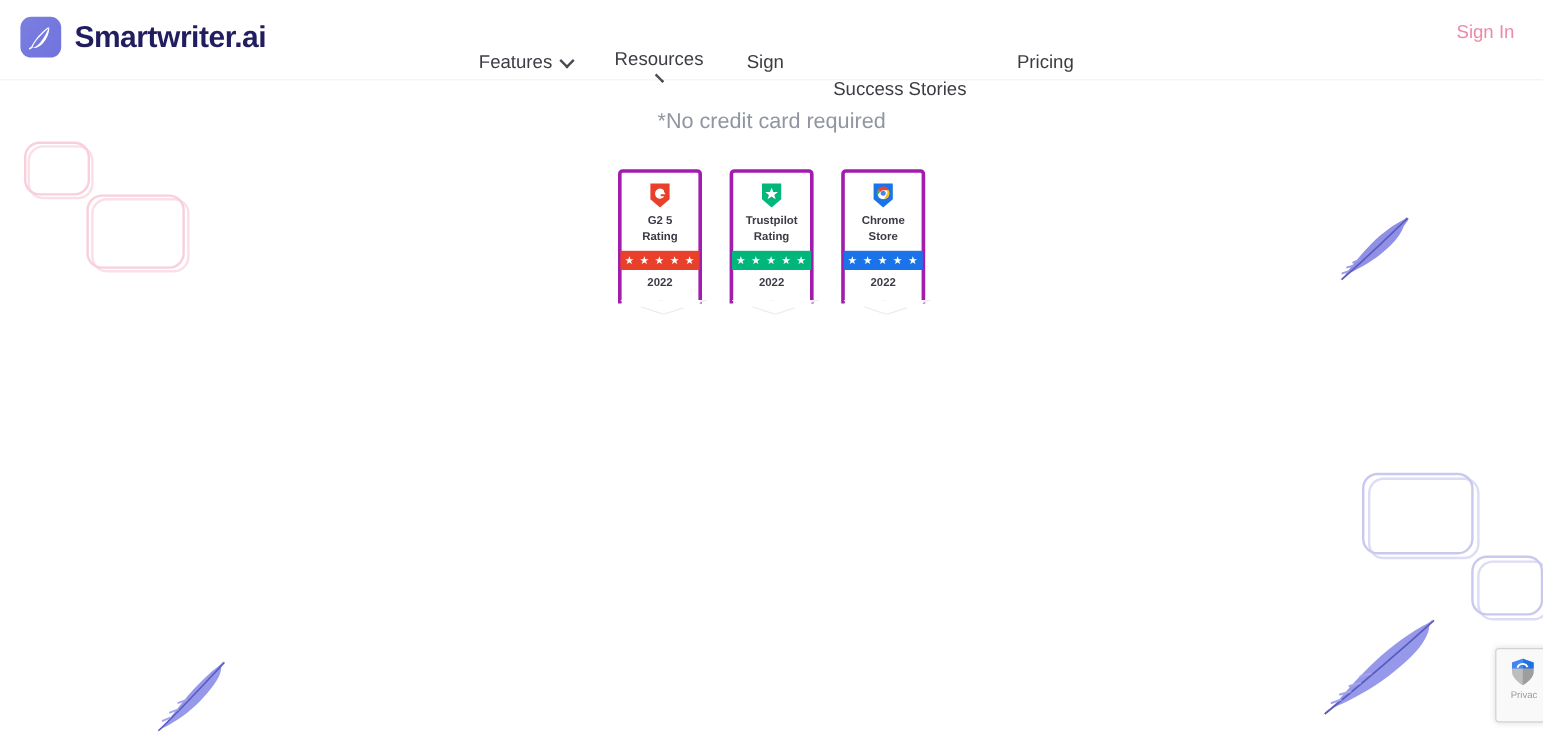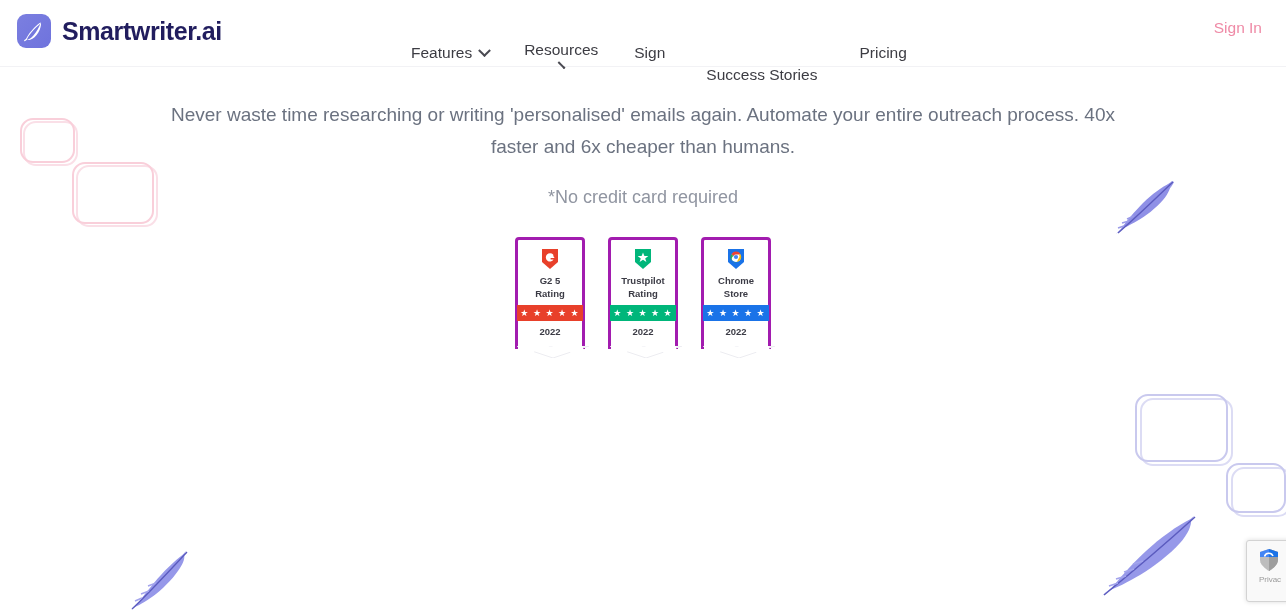--- a/index.html
+++ b/index.html
@@ -51,21 +51,21 @@
   .brand-name {
     font-size: 25px;
     font-weight: bold;
     color: #211d5e;
     letter-spacing: -0.4px;
     white-space: nowrap;
   }
 
   .nav {
     position: absolute;
-    left: 411px;
+    left: 399px;
     top: 19px;
     display: flex;
     align-items: center;
   }
   .nav-item {
     display: flex;
     align-items: center;
     gap: 8px;
     font-size: 15.5px;
     color: #3c3c43;
@@ -357,21 +357,20 @@
         <span>Pricing</span>
       </div>
     </div>
 
     <div class="signin">Sign In</div>
   </div>
 
   <div class="hero">
 
 
-    <p class="subhead">Never waste time researching or writing 'personalised' emails again. Automate your entire outreach process. 40x faster and 6x cheaper than humans.</p>
 
 
     <div class="nocard">*No credit card required</div>
 
     <div class="badges">
 
       <div class="badge">
         <div class="badge-icon">
           <svg width="18" height="22" viewBox="0 0 18 22">
             <path d="M1 1 H17 V14 L9 21 L1 14 Z" fill="#e8402a"></path>

